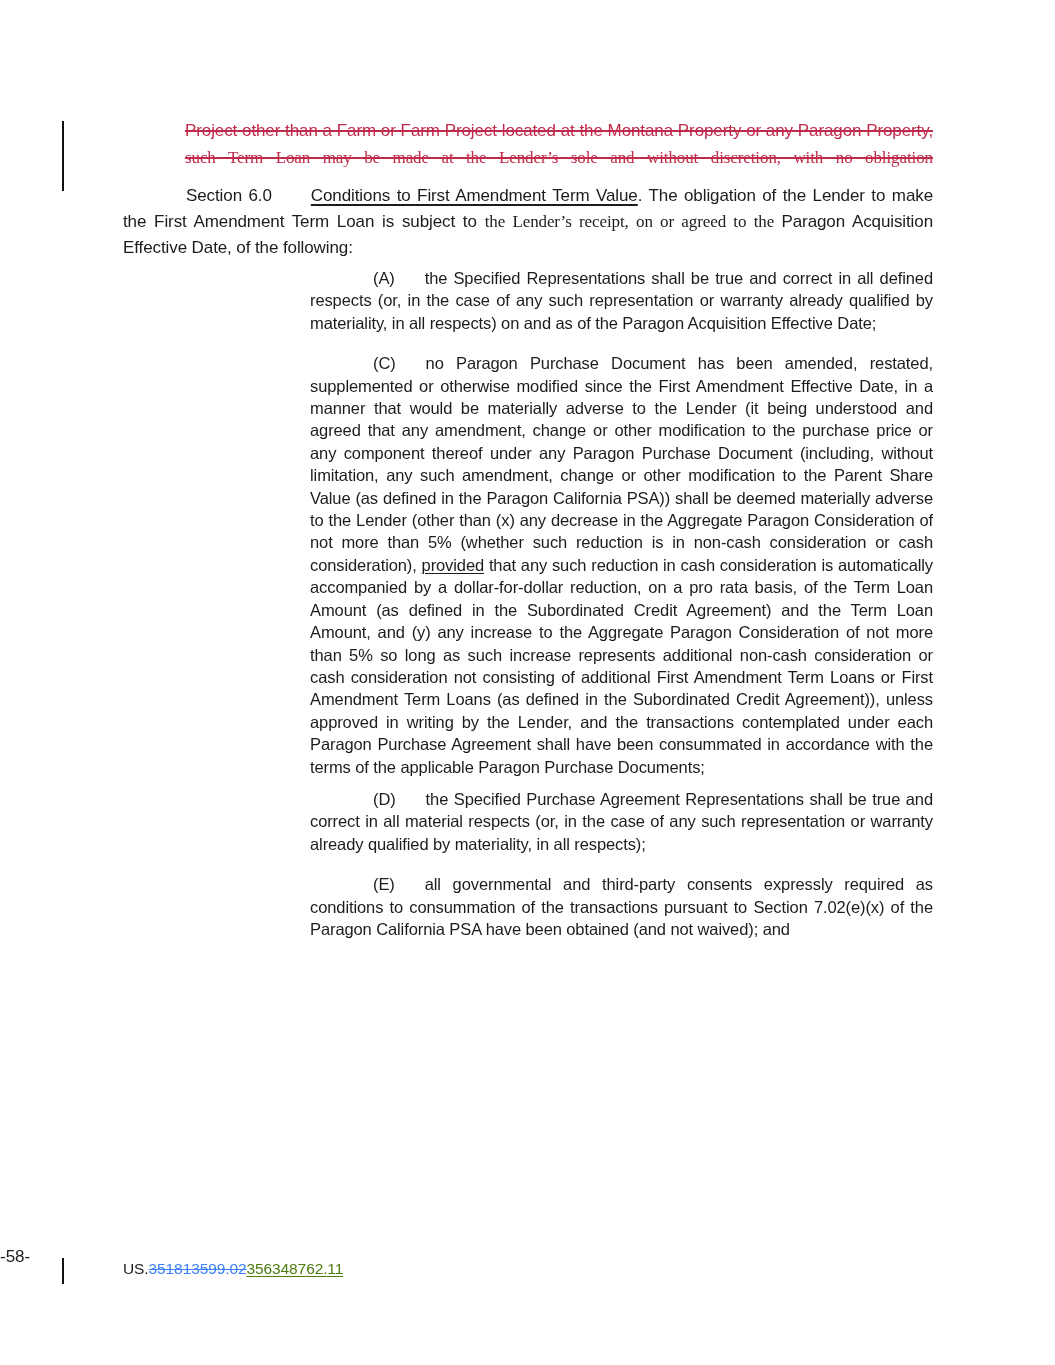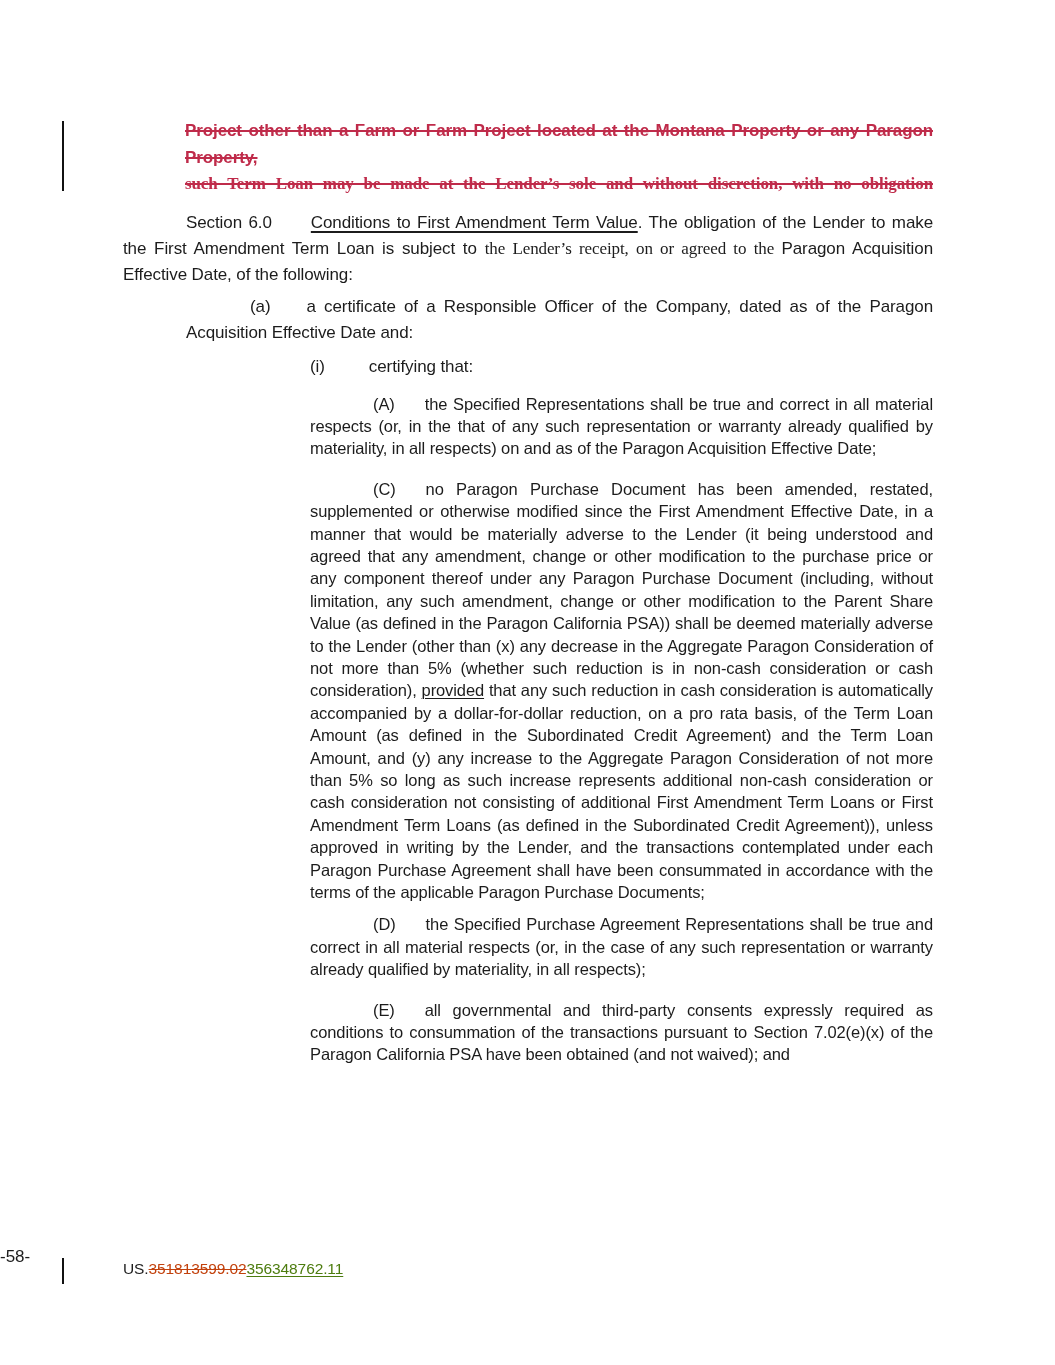--- a/index.html
+++ b/index.html
@@ -33,21 +33,20 @@
     margin-bottom:12px;
     color:#bf2b4a;
   }
   .del-line{
     font-size:17px;
     line-height:26.5px;
     text-decoration:line-through;
     text-decoration-thickness:1.5px;
     letter-spacing:-0.1px;
     white-space:nowrap;
-    font-weight:bold;
   }
   .del-line.just{
     white-space:normal;
     text-align:justify;
     text-align-last:justify;
   }
   .serif{ font-family:"Liberation Serif", serif; }
 
   
   .section-para{
@@ -109,21 +108,21 @@
     color:#1c1c1c;
     margin-top:9px;
   }
   .doc-id{
     position:absolute;
     top:1260px; left:123px;
     font-size:15.5px;
     letter-spacing:-0.1px;
   }
   .doc-id .deleted{
-    color:#c2410c;
+    color:#3b82f6;
     text-decoration:line-through;
     text-decoration-thickness:1.3px;
   }
   .doc-id .inserted{
     color:#4d7c0f;
     text-decoration:underline;
     text-decoration-thickness:1.3px;
     text-underline-offset:2px;
   }
 </style>
@@ -137,25 +136,23 @@
 
   <div class="content">
 
     <div class="deleted-block">
       <div class="del-line just">Project other than a Farm or Farm Project located at the Montana Property or any Paragon Property,</div>
       <div class="del-line just serif">such Term Loan may be made at the Lender’s sole and without discretion, with no obligation</div>
     </div>
 
     <p class="section-para"><span>Section 6.0</span><span class="tab-gap"></span><span class="sec-heading">Conditions to First Amendment Term Value</span><span>.  The obligation of the Lender to make the First Amendment Term Loan is subject to </span><span class="serif">the Lender’s receipt, on or agreed to the </span><span>Paragon Acquisition Effective Date, of the following:</span></p>
 
-    <p class="para para-a"><span>(a)</span><span class="gap-a"></span><span>a certificate of a Responsible Officer of the Company, dated as of the Paragon Acquisition Effective Date and:</span></p>
 
-    <p class="para para-i"><span>(i)</span><span class="gap-i"></span><span>certifying that:</span></p>
 
-    <p class="para para-upper"><span>(A)</span><span class="gap-u"></span><span>the Specified Representations shall be true and correct in all material respects (or, in the that of any such representation or warranty already qualified by materiality, in all respects) on and as of the Paragon Acquisition Effective Date;</span></p>
+    <p class="para para-upper"><span>(A)</span><span class="gap-u"></span><span>the Specified Representations shall be true and correct in all defined respects (or, in the case of any such representation or warranty already qualified by materiality, in all respects) on and as of the Paragon Acquisition Effective Date;</span></p>
 
 
     <p class="para para-upper tight"><span>(C)</span><span class="gap-u"></span><span>no Paragon Purchase Document has been amended, restated, supplemented or otherwise modified since the First Amendment Effective Date, in a manner that would be materially adverse to the Lender (it being understood and agreed that any amendment, change or other modification to the purchase price or any component thereof under any Paragon Purchase Document (including, without limitation, any such amendment, change or other modification to the Parent Share Value (as defined in the Paragon California PSA)) shall be deemed materially adverse to the Lender (other than (x) any decrease in the Aggregate Paragon Consideration of not more than 5% (whether such reduction is in non-cash consideration or cash consideration), </span><span class="provided">provided</span><span> that any such reduction in cash consideration is automatically accompanied by a dollar-for-dollar reduction, on a pro rata basis, of the Term Loan Amount (as defined in the Subordinated Credit Agreement) and the Term Loan Amount, and (y) any increase to the Aggregate Paragon Consideration of not more than 5% so long as such increase represents additional non-cash consideration or cash consideration not consisting of additional First Amendment Term Loans or First Amendment Term Loans (as defined in the Subordinated Credit Agreement)), unless approved in writing by the Lender, and the transactions contemplated under each Paragon Purchase Agreement shall have been consummated in accordance with the terms of the applicable Paragon Purchase Documents;</span></p>
 
     <p class="para para-upper"><span>(D)</span><span class="gap-u"></span><span>the Specified Purchase Agreement Representations shall be true and correct in all material respects (or, in the case of any such representation or warranty already qualified by materiality, in all respects);</span></p>
 
     <p class="para para-upper"><span>(E)</span><span class="gap-u"></span><span>all governmental and third-party consents expressly required as conditions to consummation of the transactions pursuant to Section 7.02(e)(x) of the Paragon California PSA have been obtained (and not waived); and</span></p>
 
   </div>
 

